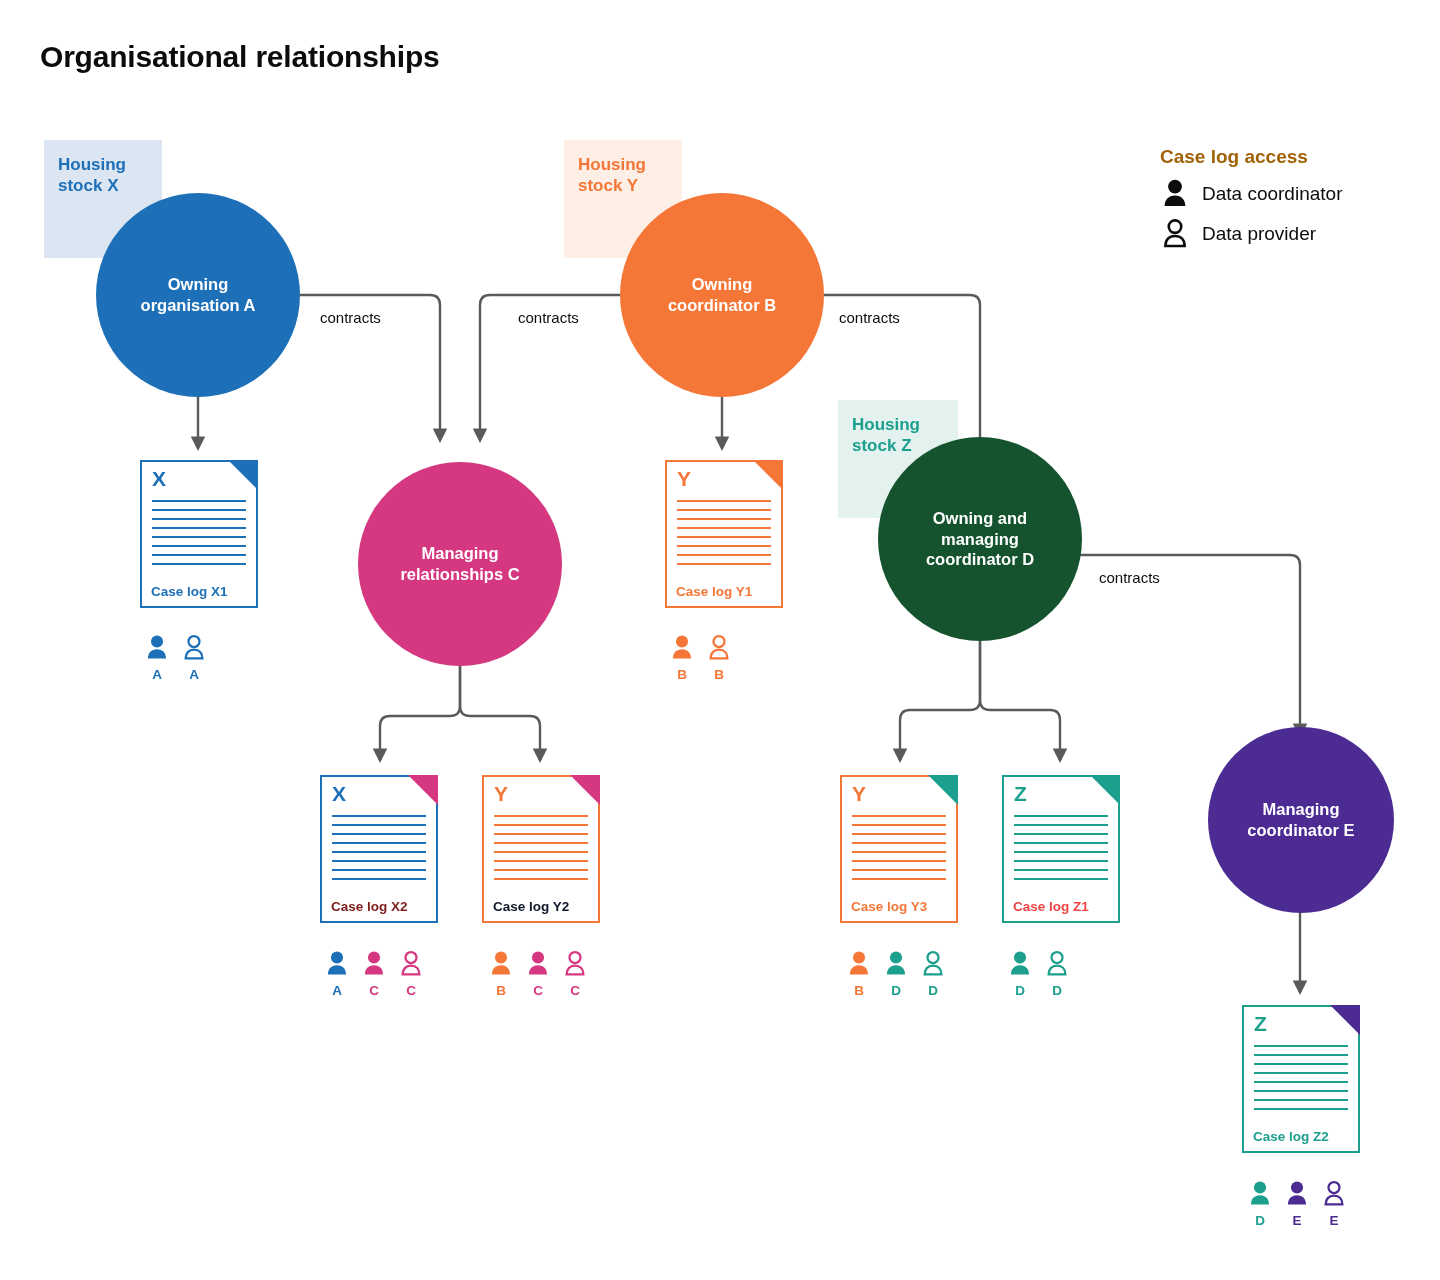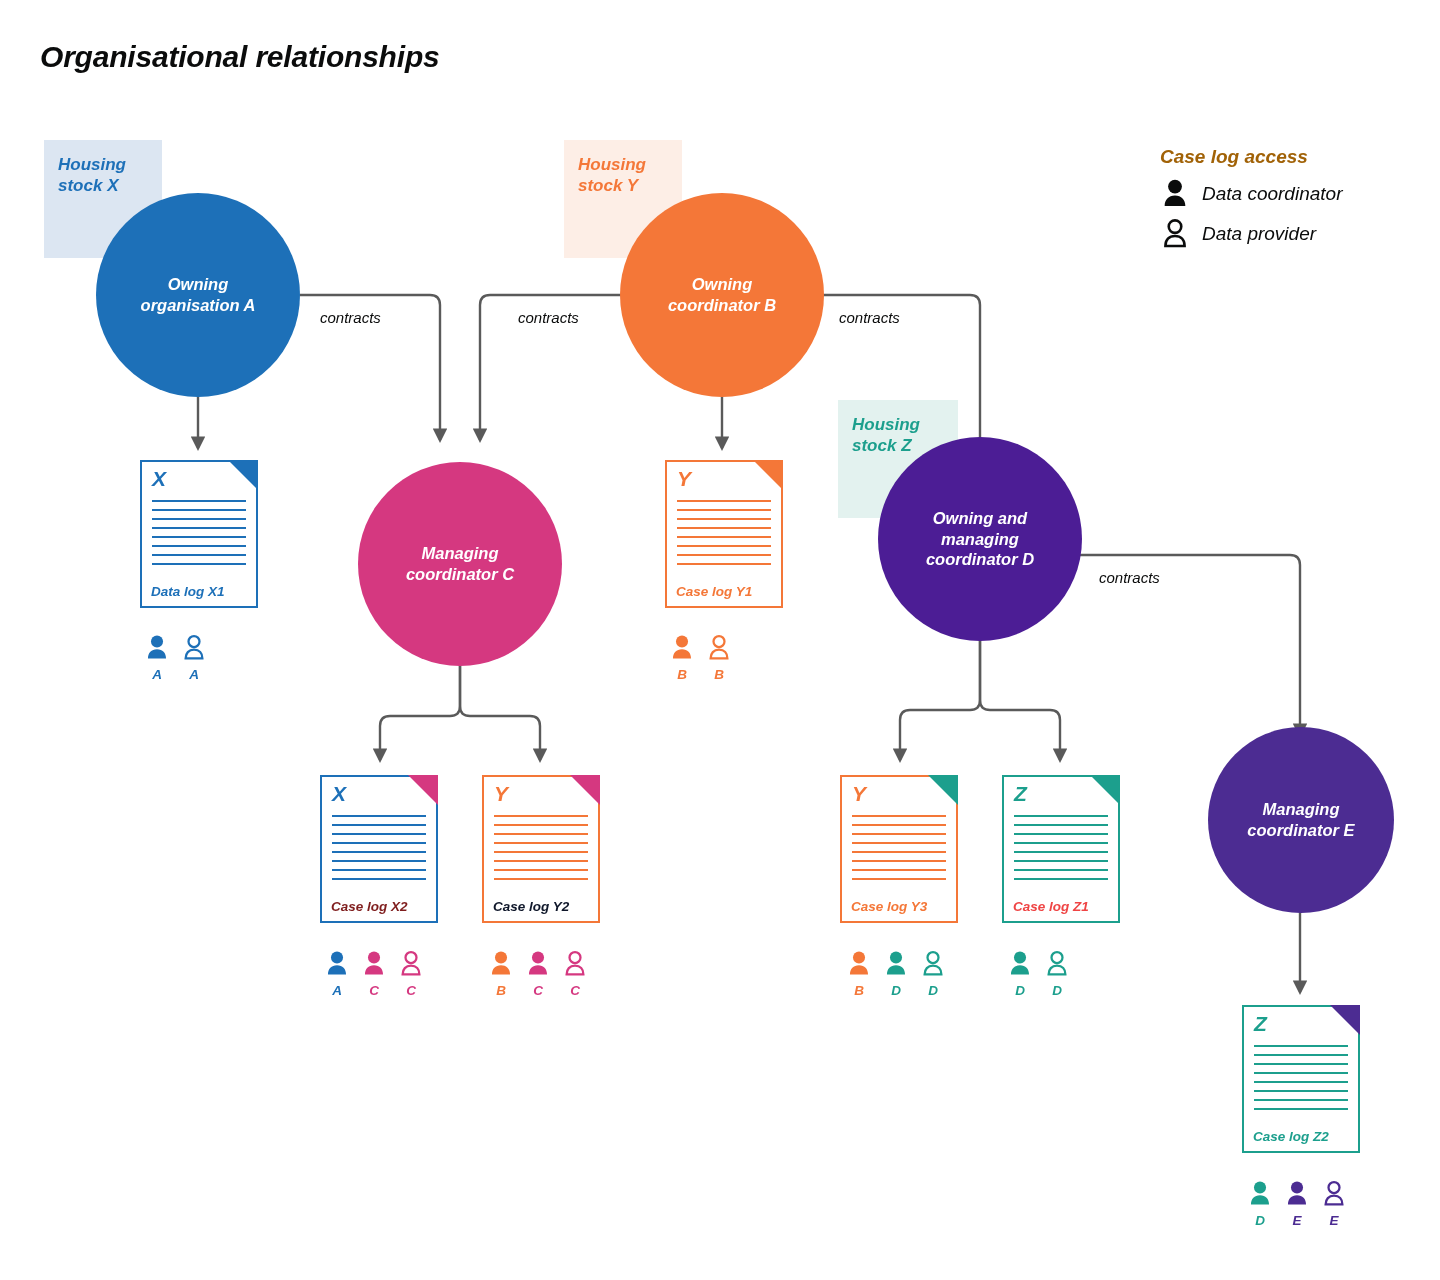--- a/index.html
+++ b/index.html
@@ -5,21 +5,21 @@
   * { box-sizing: border-box; }
   html, body { margin: 0; padding: 0; }
   body {
     width: 1440px;
     height: 1280px;
     background: #ffffff;
     font-family: "Liberation Sans", sans-serif;
     position: relative;
     overflow: hidden;
   }
-  #stage { position: absolute; left: 0; top: 0; width: 1440px; height: 1280px; font-style: italic; }
+  #stage { position: absolute; left: 0; top: 0; width: 1440px; height: 1280px; }
 
   #title {
     position: absolute;
     left: 40px; top: 40px;
     font-size: 30px;
     font-weight: bold;
     color: #0b0c0c;
     letter-spacing: -0.2px;
   }
 
@@ -178,25 +178,25 @@
   <div class="org" style="left:620px; top:193px; width:204px; height:204px; background:#f47738;">
     <div>
       <span>Owning</span><br>
       <span>coordinator B</span>
     </div>
   </div>
 
   <div class="org" style="left:358px; top:462px; width:204px; height:204px; background:#d53880;">
     <div>
       <span>Managing</span><br>
-      <span>coordinator C</span>
-    </div>
-  </div>
-
-  <div class="org" style="left:878px; top:437px; width:204px; height:204px; background:#4c1d95;">
+      <span>relationships C</span>
+    </div>
+  </div>
+
+  <div class="org" style="left:878px; top:437px; width:204px; height:204px; background:#14532d;">
     <div>
       <span>Owning and</span><br>
       <span>managing</span><br>
       <span>coordinator D</span>
     </div>
   </div>
 
   <div class="org" style="left:1208px; top:727px; width:186px; height:186px; background:#4c2c92;">
     <div>
       <span>Managing</span><br>
@@ -212,21 +212,21 @@
     <div class="lines">
       <i style="background:#1d70b8"></i>
         <i style="background:#1d70b8"></i>
         <i style="background:#1d70b8"></i>
       <i style="background:#1d70b8"></i>
         <i style="background:#1d70b8"></i>
         <i style="background:#1d70b8"></i>
       <i style="background:#1d70b8"></i>
         <i style="background:#1d70b8"></i>
     </div>
-    <div class="caption" style="color:#1d70b8;">Data log X1</div>
+    <div class="caption" style="color:#1d70b8;">Case log X1</div>
   </div>
   <div class="people" style="left:143px; top:634px;">
     <div class="person">
       <svg viewBox="0 0 24 26" width="26" height="28">
         <circle cx="12" cy="7" r="5.6" fill="#1d70b8"></circle>
         <path d="M12 14.2c-5.2 0-8.4 3.4-8.4 8.6h16.8c0-5.2-3.2-8.6-8.4-8.6z" fill="#1d70b8"></path>
       </svg>
       <span class="lbl" style="color:#1d70b8;">A</span>
     </div>
     <div class="person">

